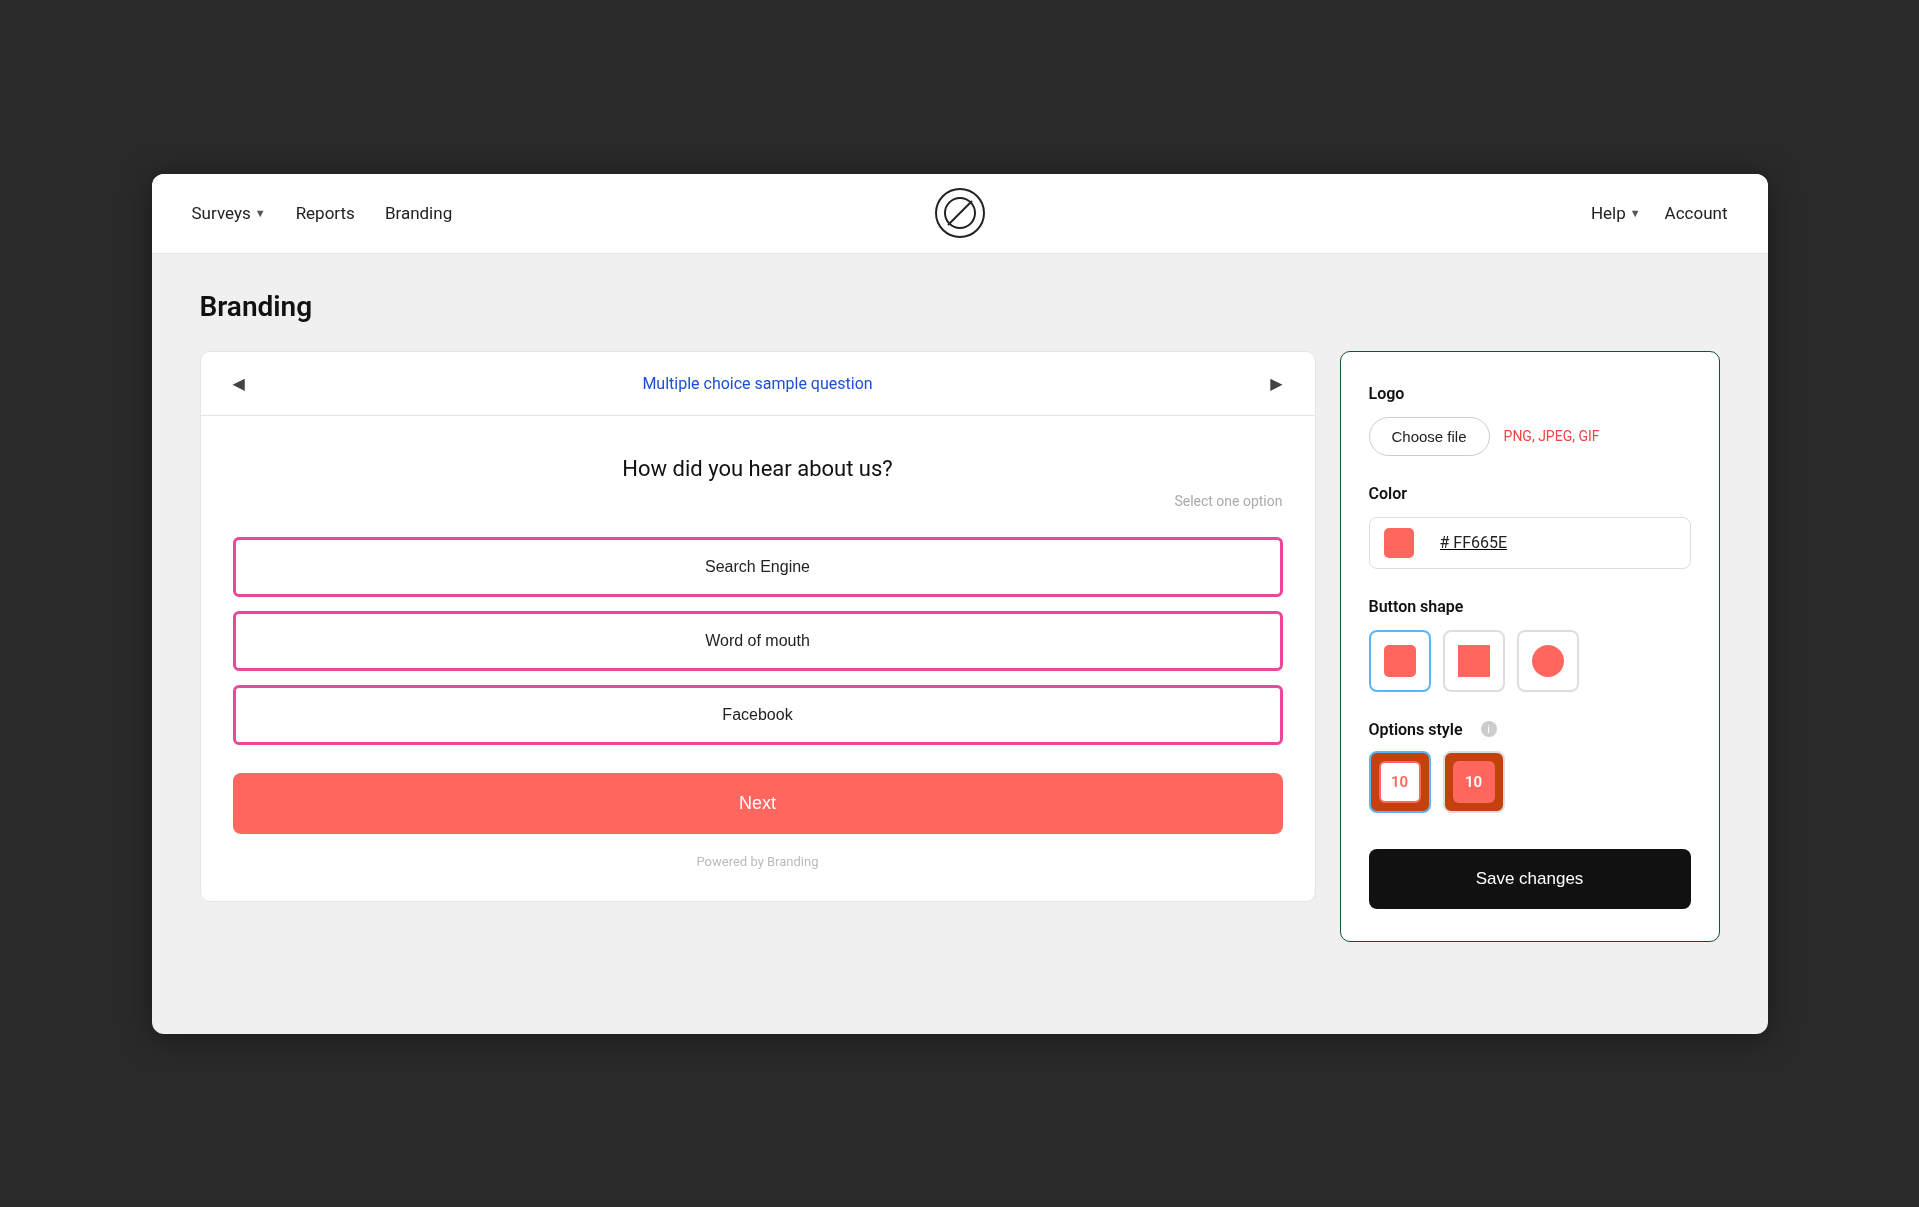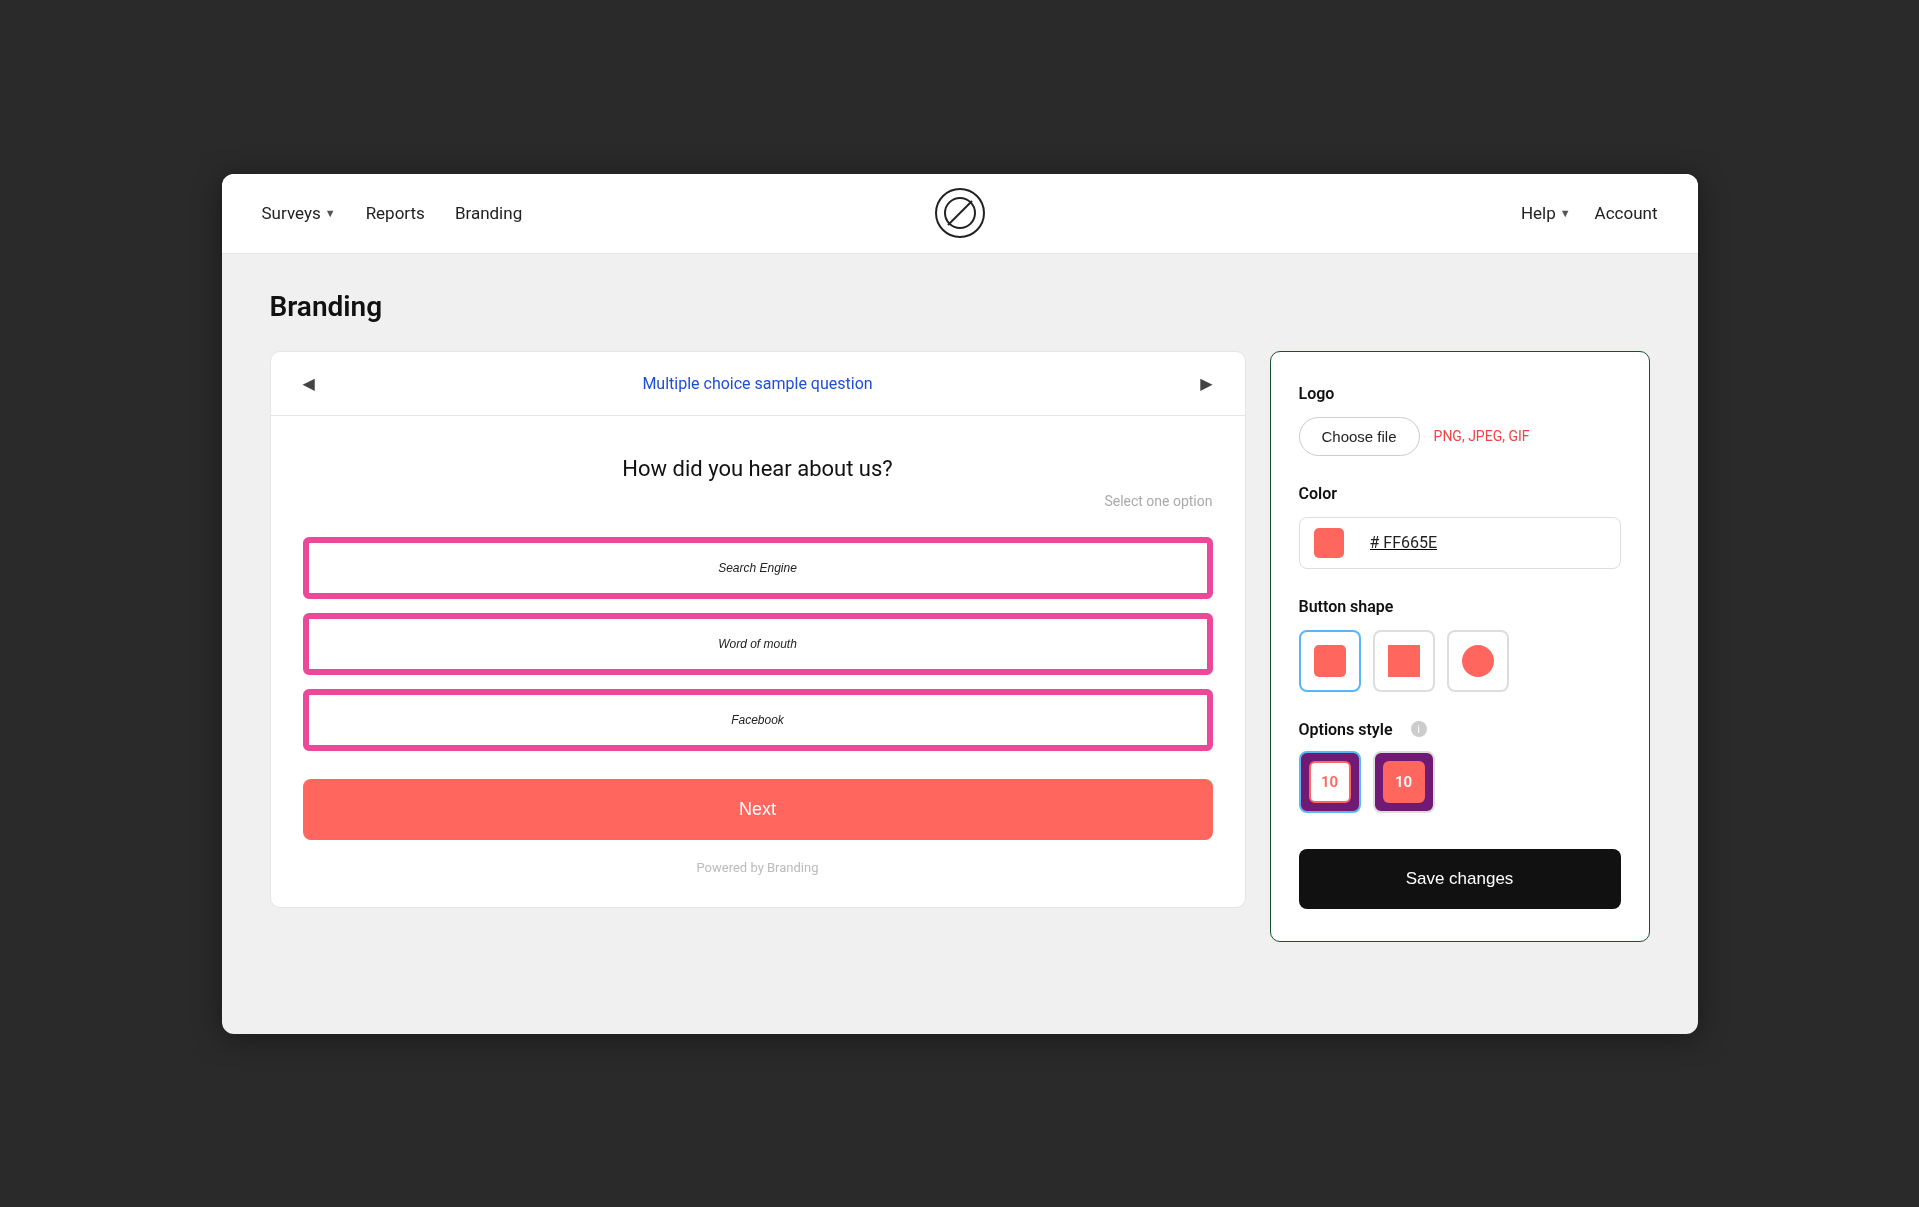--- a/index.html
+++ b/index.html
@@ -8,21 +8,21 @@
       font-family: -apple-system, BlinkMacSystemFont, 'Segoe UI', Roboto, sans-serif;
       display: flex;
       justify-content: center;
       align-items: center;
       min-height: 100vh;
       padding: 20px;
     }
     .app-window {
       background: #f0f0f0;
       border-radius: 12px;
-      width: 1476px;
+      width: 1616px;
       min-height: 860px;
       overflow: hidden;
       box-shadow: 0 4px 30px rgba(0,0,0,0.4);
     }
     
     .header {
       background: #fff;
       border-bottom: 1px solid #e5e5e5;
       display: flex;
       align-items: center;
@@ -130,30 +130,29 @@
       text-align: right;
       margin-bottom: 28px;
     }
     .survey-options {
       display: flex;
       flex-direction: column;
       gap: 14px;
       margin-bottom: 28px;
     }
     .survey-option {
-      border: 6px solid #ec4899;
+      border: 3px solid #ec4899;
       border-radius: 6px;
       padding: 18px 24px;
       text-align: center;
-      font-size: 12px;
+      font-size: 16px;
       color: #222;
       cursor: pointer;
       background: #fff;
       transition: border-color 0.2s;
-      font-style: italic;
     }
     .survey-next-btn {
       width: 100%;
       background: #FF665E;
       color: #fff;
       border: none;
       border-radius: 8px;
       padding: 20px;
       font-size: 18px;
       cursor: pointer;
@@ -292,21 +291,21 @@
     }
     .style-option {
       width: 62px;
       height: 62px;
       border: 2px solid #ddd;
       border-radius: 8px;
       display: flex;
       align-items: center;
       justify-content: center;
       cursor: pointer;
-      background: #701a75;
+      background: #c2410c;
       font-size: 15px;
       font-weight: 600;
       color: #222;
     }
     .style-option.selected {
       border-color: #5bb5f5;
       color: #FF665E;
     }
     .style-option.filled {
       border-color: #ddd;

